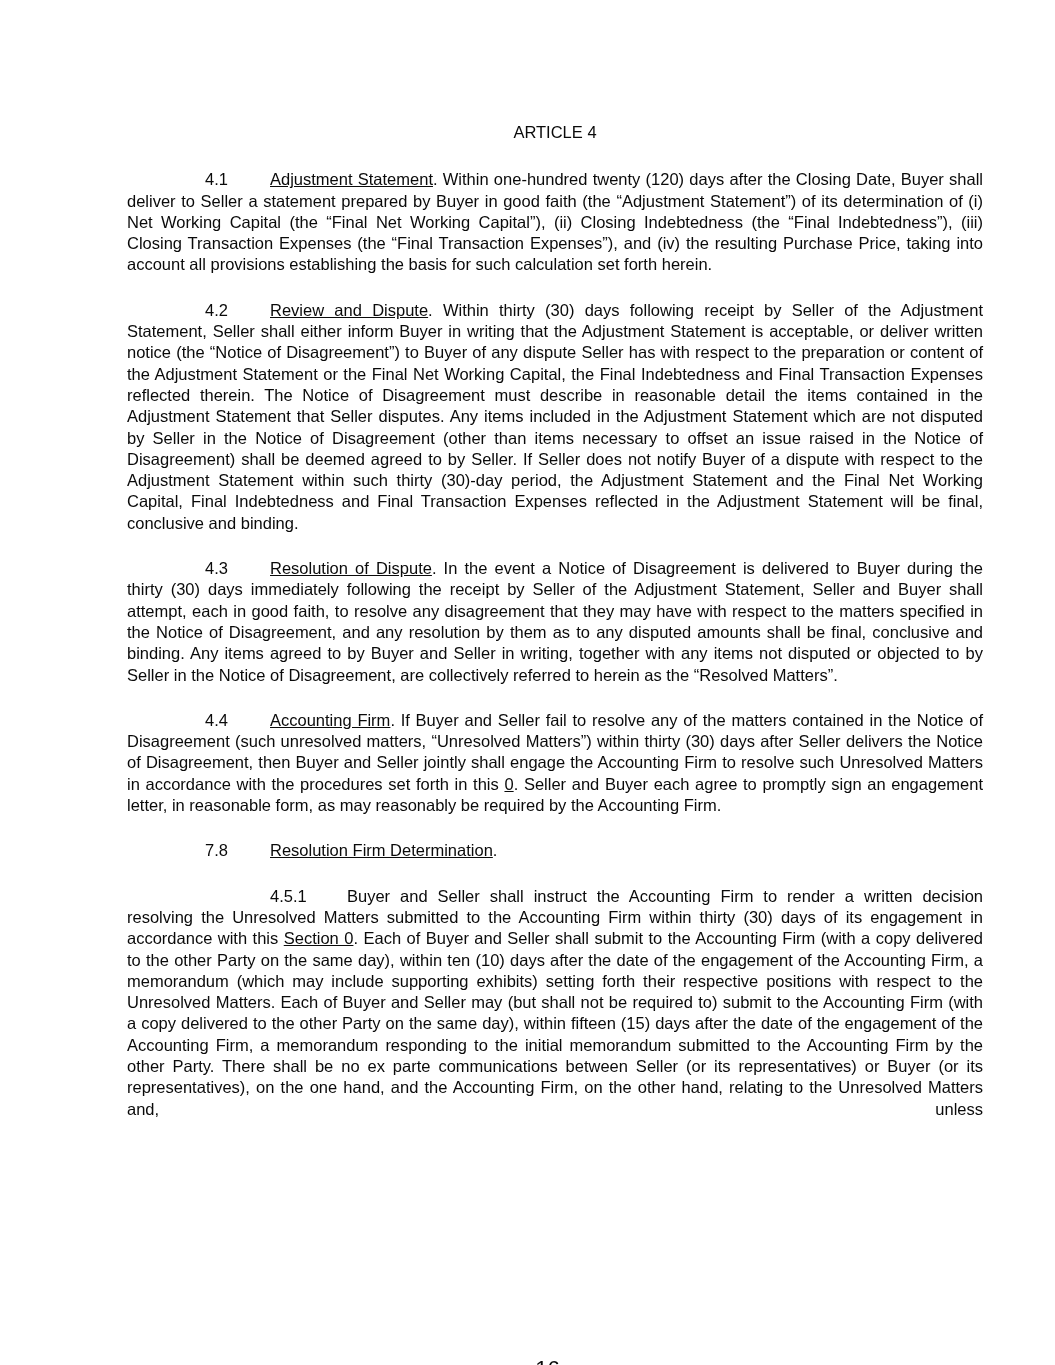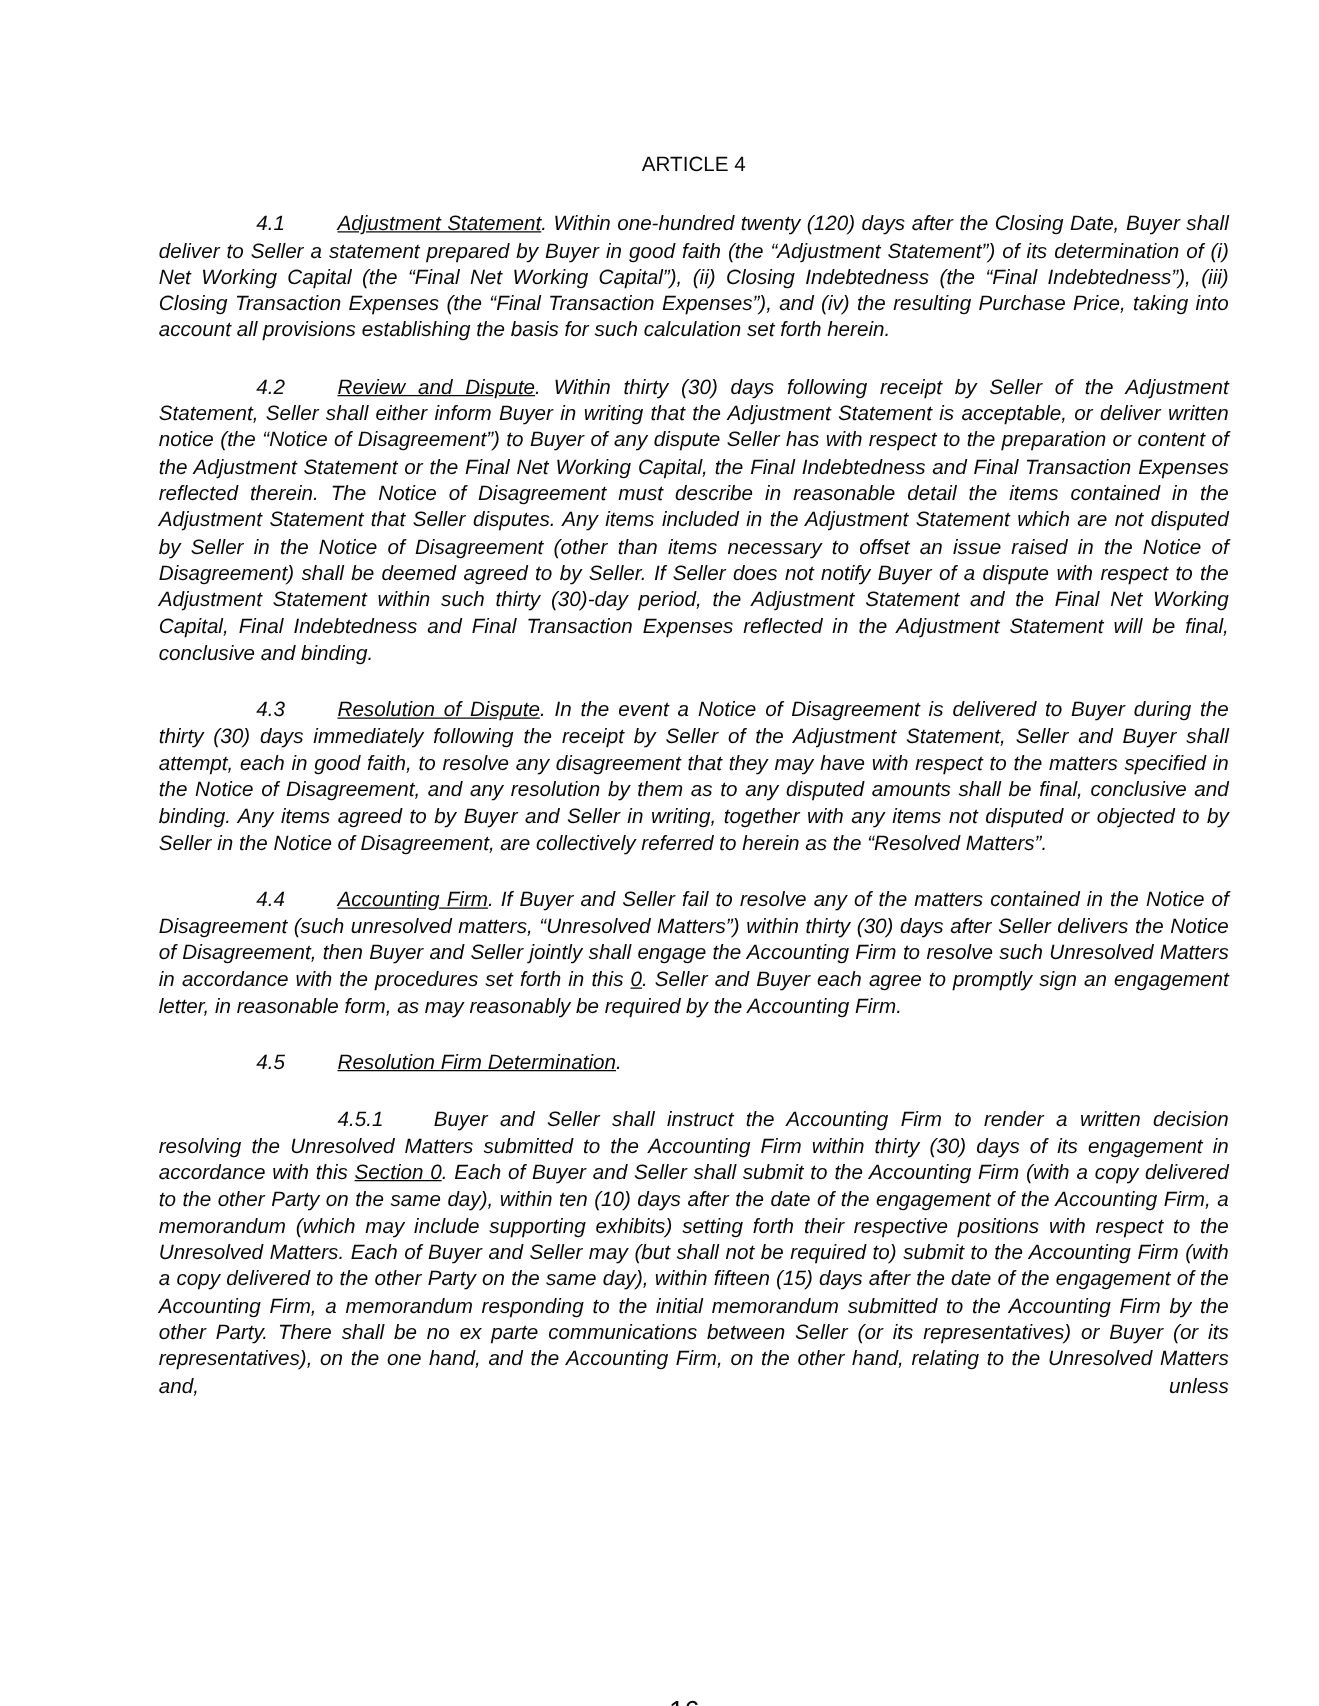--- a/index.html
+++ b/index.html
@@ -29,21 +29,20 @@
   .heading {
     text-align: center;
     margin: 0 0 26px 0;
   }
   .heading div {
     white-space: nowrap;
   }
   p.sec {
     margin: 0 0 24px 0;
     text-indent: 78px;
-    font-style: italic;
   }
   p.sec.sub {
     text-indent: 143px;
   }
   .num {
     display: inline-block;
     width: 65px;
     text-indent: 0;
   }
   .sub .num {
@@ -77,20 +76,20 @@
     </div>
 
     <p class="sec"><span class="num">4.1</span><span class="u">Adjustment Statement</span><span>.  Within one-hundred twenty (120) days after the Closing Date, Buyer shall deliver to Seller a statement prepared by Buyer in good faith (the “Adjustment Statement”) of its determination of (i) Net Working Capital (the “Final Net Working Capital”), (ii) Closing Indebtedness (the “Final Indebtedness”), (iii) Closing Transaction Expenses (the “Final Transaction Expenses”), and (iv) the resulting Purchase Price, taking into account all provisions establishing the basis for such calculation set forth herein.</span></p>
 
     <p class="sec"><span class="num">4.2</span><span class="u">Review and Dispute</span><span>.  Within thirty (30) days following receipt by Seller of the Adjustment Statement, Seller shall either inform Buyer in writing that the Adjustment Statement is acceptable, or deliver written notice (the “Notice of Disagreement”) to Buyer of any dispute Seller has with respect to the preparation or content of the Adjustment Statement or the Final Net Working Capital, the Final Indebtedness and Final Transaction Expenses reflected therein.  The Notice of Disagreement must describe in reasonable detail the items contained in the Adjustment Statement that Seller disputes. Any items included in the Adjustment Statement which are not disputed by Seller in the Notice of Disagreement (other than items necessary to offset an issue raised in the Notice of Disagreement) shall be deemed agreed to by Seller. If Seller does not notify Buyer of a dispute with respect to the Adjustment Statement within such thirty (30)-day period, the Adjustment Statement and the Final Net Working Capital, Final Indebtedness and Final Transaction Expenses reflected in the Adjustment Statement will be final, conclusive and binding.</span></p>
 
     <p class="sec"><span class="num">4.3</span><span class="u">Resolution of Dispute</span><span>.  In the event a Notice of Disagreement is delivered to Buyer during the thirty (30) days immediately following the receipt by Seller of the Adjustment Statement, Seller and Buyer shall attempt, each in good faith, to resolve any disagreement that they may have with respect to the matters specified in the Notice of Disagreement, and any resolution by them as to any disputed amounts shall be final, conclusive and binding.  Any items agreed to by Buyer and Seller in writing, together with any items not disputed or objected to by Seller in the Notice of Disagreement, are collectively referred to herein as the “Resolved Matters”.</span></p>
 
     <p class="sec"><span class="num">4.4</span><span class="u">Accounting Firm</span><span>.  If Buyer and Seller fail to resolve any of the matters contained in the Notice of Disagreement (such unresolved matters, “Unresolved Matters”) within thirty (30) days after Seller delivers the Notice of Disagreement, then Buyer and Seller jointly shall engage the Accounting Firm to resolve such Unresolved Matters in accordance with the procedures set forth in this </span><span class="u">0</span><span>. Seller and Buyer each agree to promptly sign an engagement letter, in reasonable form, as may reasonably be required by the Accounting Firm.</span></p>
 
-    <p class="sec"><span class="num">4.5</span><span class="u">Resolution Firm Determination</span><span>.</span></p>
+    <p class="sec"><span class="num">7.8</span><span class="u">Resolution Firm Determination</span><span>.</span></p>
 
     <p class="sec sub cont"><span class="num">4.5.1</span><span>Buyer and Seller shall instruct the Accounting Firm to render a written decision resolving the Unresolved Matters submitted to the Accounting Firm within thirty (30) days of its engagement in accordance with this </span><span class="u">Section 0</span><span>.  Each of Buyer and Seller shall submit to the Accounting Firm (with a copy delivered to the other Party on the same day), within ten (10) days after the date of the engagement of the Accounting Firm, a memorandum (which may include supporting exhibits) setting forth their respective positions with respect to the Unresolved Matters.  Each of Buyer and Seller may (but shall not be required to) submit to the Accounting Firm (with a copy delivered to the other Party on the same day), within fifteen (15) days after the date of the engagement of the Accounting Firm, a memorandum responding to the initial memorandum submitted to the Accounting Firm by the other Party.  There shall be no ex parte communications between Seller (or its representatives) or Buyer (or its representatives), on the one hand, and the Accounting Firm, on the other hand, relating to the Unresolved Matters and, unless</span></p>
 
   </div>
 
   <div class="footer">- 16 -</div>
 </div>
 
 </body></html>

